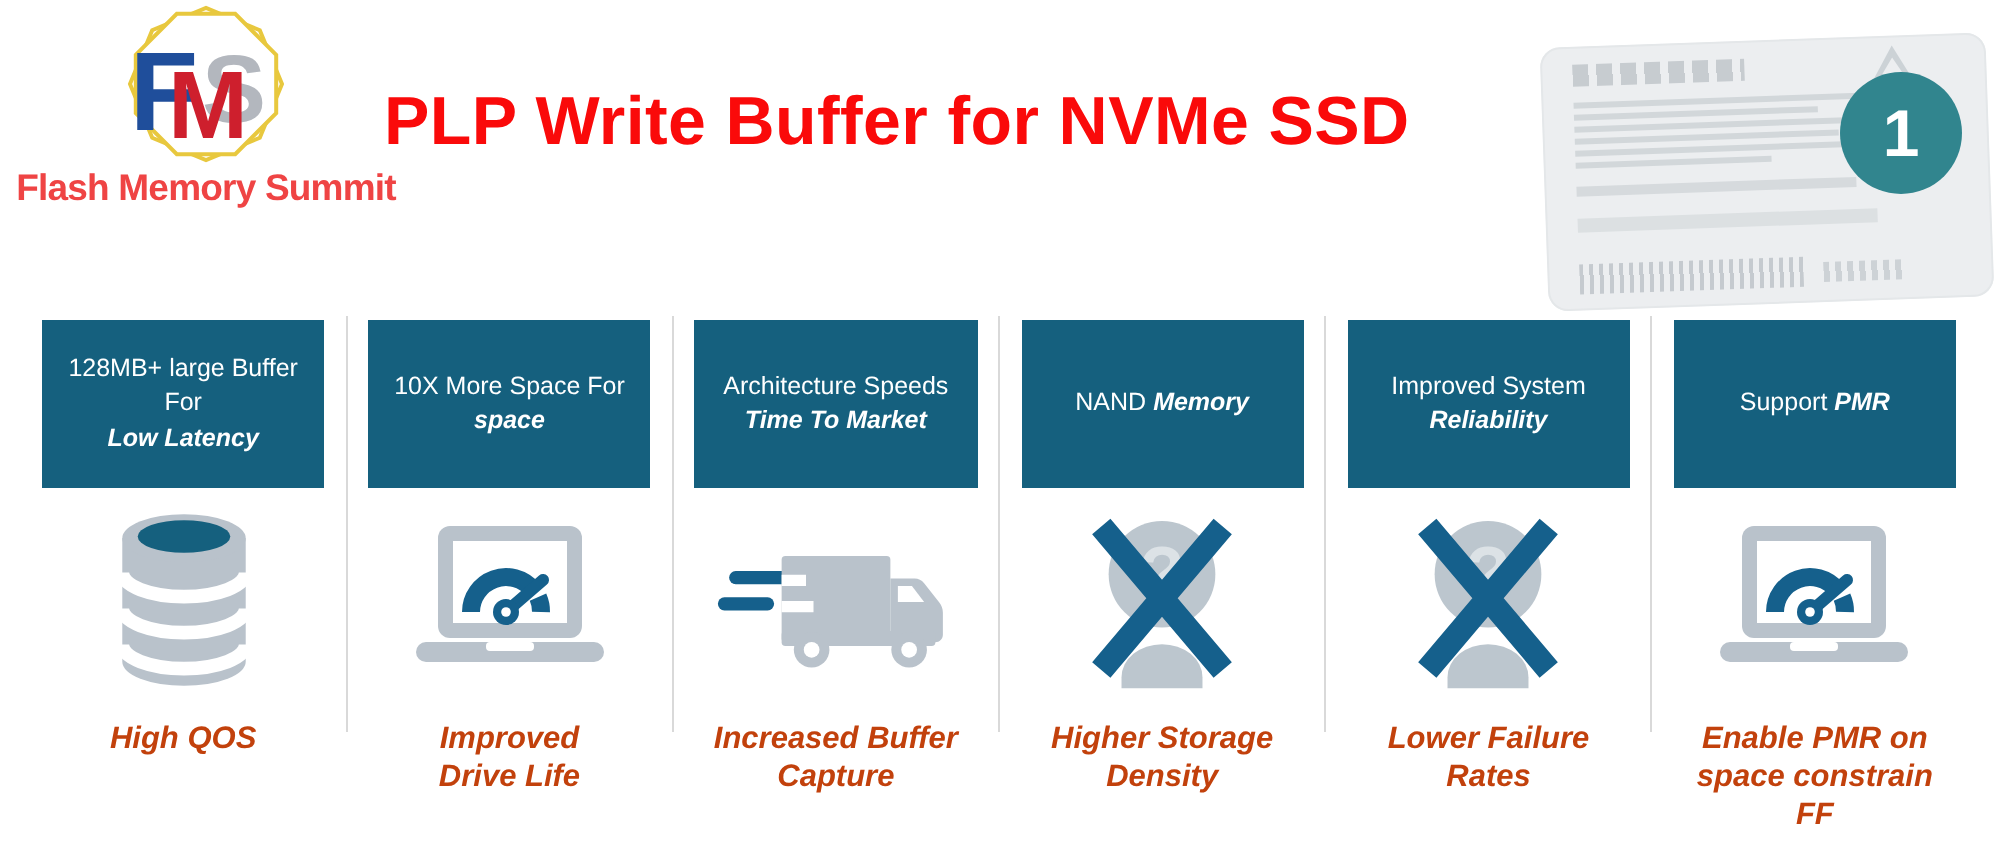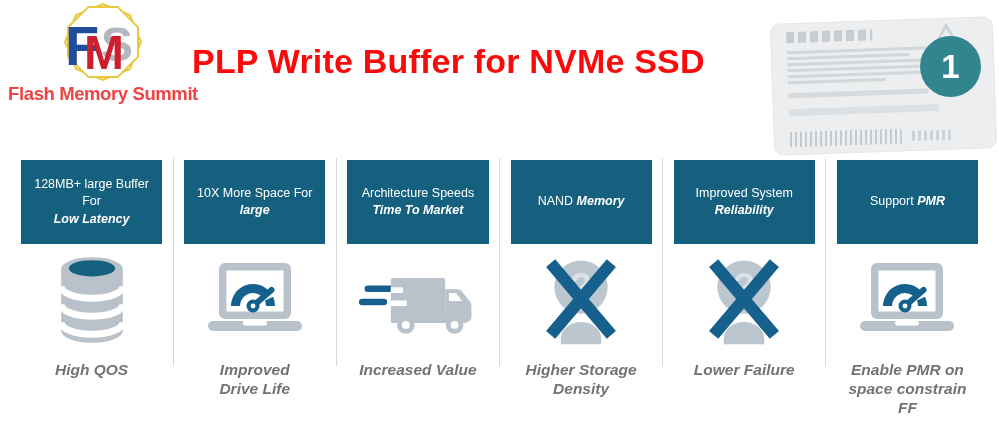--- a/index.html
+++ b/index.html
@@ -42,21 +42,21 @@
          display:flex;align-items:center;justify-content:center;}
 
   
   .cols{position:absolute;left:10px;top:158px;width:979px;display:grid;grid-template-columns:repeat(6,1fr);}
   .col{position:relative;text-align:center;}
   .col:not(:last-child)::after{content:"";position:absolute;right:-0.5px;top:0;width:1px;height:208px;background:#D9D9D9;}
   .hdr{margin:2px 11px 0;background:#15607E;height:84px;display:flex;flex-direction:column;
        justify-content:center;color:#fff;font-size:12.5px;line-height:1.38;padding:2px 4px;box-sizing:border-box;}
   .hdr .em{font-weight:700;font-style:italic;}
   .iconbox{height:112px;display:flex;align-items:center;justify-content:center;}
-  .lbl{margin-top:5px;color:#737373;font-weight:700;font-style:italic;font-size:15.5px;line-height:1.22;text-align:center;}
+  .lbl{margin-top:5px;color:#c2410c;font-weight:700;font-style:italic;font-size:15.5px;line-height:1.22;text-align:center;}
 </style>
 </head>
 <body>
 
 <div class="stage">
 
   <div class="logo">
     <svg class="emblem" width="112" height="84" viewBox="0 0 110 84">
       <polygon points="93,40 81.9,13.1 55,2 28.1,13.1 17,40 28.1,66.9 55,78 81.9,66.9" fill="#ffffff" stroke="#E8C83E" stroke-width="2"></polygon>
       <polygon points="90.1,25.4 69.6,4.9 40.4,4.9 19.9,25.4 19.9,54.6 40.4,75.1 69.6,75.1 90.1,54.6" fill="#ffffff" stroke="#E8C83E" stroke-width="2"></polygon>
@@ -111,21 +111,21 @@
         </svg>
       </div>
       <div class="lbl">
         <div>High QOS</div>
       </div>
     </div>
 
     <div class="col">
       <div class="hdr">
         <div><span>10X More Space For</span></div>
-        <div><span class="em">large</span></div>
+        <div><span class="em">space</span></div>
       </div>
       <div class="iconbox">
         <svg width="104" height="78" viewBox="0 0 104 78">
           <rect x="16" y="2" width="72" height="56" rx="6" fill="#B9C2CB"></rect>
           <rect x="23.5" y="9.5" width="57" height="41" fill="#ffffff"></rect>
           <rect x="5" y="60" width="94" height="10" rx="5" fill="#B9C2CB"></rect>
           <rect x="40" y="60" width="24" height="4.5" rx="2" fill="#ffffff"></rect>
           <path d="M32.5 45 A17.5 17.5 0 0 1 63.4 33.8" stroke="#15608C" stroke-width="9" fill="none"></path>
           <path d="M66 37.6 A17.5 17.5 0 0 1 67.5 45" stroke="#15608C" stroke-width="9" fill="none"></path>
           <path d="M50 45 L68.5 29" stroke="#15608C" stroke-width="6" stroke-linecap="round"></path>
@@ -156,21 +156,22 @@
           <rect x="36" y="26" width="13" height="6" fill="#ffffff"></rect>
           <rect x="36" y="40" width="17" height="6" fill="#ffffff"></rect>
           <path d="M98 32 h7.5 l6.5 8.5 H98 Z" fill="#ffffff"></path>
           <circle cx="52" cy="66" r="9.5" fill="#B9C2CB"></circle>
           <circle cx="52" cy="66" r="4.2" fill="#ffffff"></circle>
           <circle cx="104" cy="66" r="9.5" fill="#B9C2CB"></circle>
           <circle cx="104" cy="66" r="4.2" fill="#ffffff"></circle>
         </svg>
       </div>
       <div class="lbl">
-        <div>Increased Value</div>
+        <div>Increased Buffer</div>
+        <div>Capture</div>
       </div>
     </div>
 
     <div class="col">
       <div class="hdr">
         <div><span>NAND </span><span class="em">Memory</span></div>
       </div>
       <div class="iconbox">
         <svg width="92" height="100" viewBox="0 0 100 108">
           <circle cx="50" cy="40" r="29" fill="#BCC6CE"></circle>
@@ -193,20 +194,21 @@
       <div class="iconbox">
         <svg width="92" height="100" viewBox="0 0 100 108">
           <circle cx="50" cy="40" r="29" fill="#BCC6CE"></circle>
           <text x="50" y="53" font-size="40" font-weight="bold" fill="#DCE2E6" text-anchor="middle" font-family="Liberation Sans, sans-serif">?</text>
           <path d="M28 102 v-6 a22 18 0 0 1 44 0 v6 Z" fill="#BCC6CE"></path>
           <path d="M17 14 L83 92 M83 14 L17 92" stroke="#15608C" stroke-width="13"></path>
         </svg>
       </div>
       <div class="lbl">
         <div>Lower Failure</div>
+        <div>Rates</div>
       </div>
     </div>
 
     <div class="col">
       <div class="hdr">
         <div><span>Support </span><span class="em">PMR</span></div>
       </div>
       <div class="iconbox">
         <svg width="104" height="78" viewBox="0 0 104 78">
           <rect x="16" y="2" width="72" height="56" rx="6" fill="#B9C2CB"></rect>

